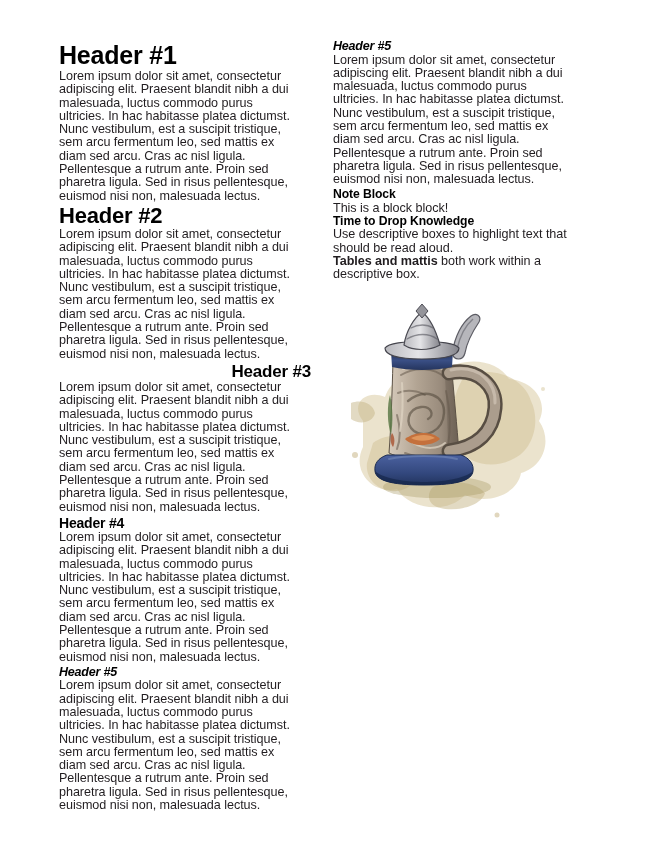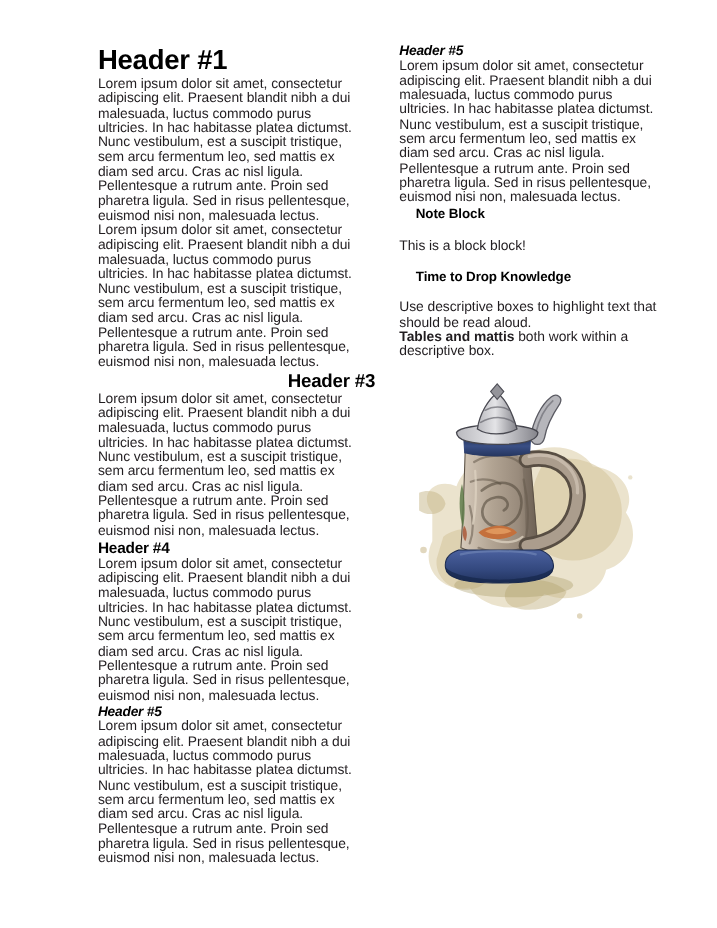--- a/index.html
+++ b/index.html
@@ -3,36 +3,36 @@
 <meta charset="utf-8">
 <style>
   html,body{margin:0;padding:0;}
   body{
     width:652px;height:844px;background:#ffffff;
     font-family:"Liberation Sans","DejaVu Sans",sans-serif;
     color:#211d20;overflow:hidden;
   }
   .page{display:flex;box-sizing:border-box;padding:40px 0 0 59px;}
   .col{display:block;}
-  .col-left{width:252px;margin-right:22px;margin-left:30px;}
+  .col-left{width:252px;margin-right:22px;}
   .col-right{width:271px;}
   p.body{
     font-size:12.6px;line-height:13.3px;margin:0;
     white-space:pre;letter-spacing:-0.05px;
   }
   h1,h2,h3,h4,h5{color:#000;margin:0;font-weight:bold;letter-spacing:-0.2px;}
   h1{font-size:25px;line-height:30px;}
   h2{font-size:22px;line-height:24px;margin-top:1px;}
   h3{font-size:17px;line-height:18px;margin-top:2px;text-align:right;}
   h4{font-size:14px;line-height:15px;margin-top:2px;}
   h5{font-size:12.5px;line-height:13.5px;margin-top:2px;font-style:italic;}
   .col-right h5.first{margin-top:0;}
   .note-title{
     font-size:12.2px;line-height:13.3px;font-weight:bold;color:#000;
-    margin:15px;letter-spacing:-0.1px;
+    margin:0;letter-spacing:-0.1px;
   }
   .note-title.spaced{margin-top:2px;}
   .b{font-weight:bold;}
   .stein{display:block;margin:21px 0 0 12px;}
 </style>
 </head>
 <body>
 
 <div class="page">
 
@@ -42,20 +42,21 @@
 adipiscing elit. Praesent blandit nibh a dui
 malesuada, luctus commodo purus
 ultricies. In hac habitasse platea dictumst.
 Nunc vestibulum, est a suscipit tristique,
 sem arcu fermentum leo, sed mattis ex
 diam sed arcu. Cras ac nisl ligula.
 Pellentesque a rutrum ante. Proin sed
 pharetra ligula. Sed in risus pellentesque,
 euismod nisi non, malesuada lectus.</p>
 
+    <h2>Header #2</h2>
     <p class="body">Lorem ipsum dolor sit amet, consectetur
 adipiscing elit. Praesent blandit nibh a dui
 malesuada, luctus commodo purus
 ultricies. In hac habitasse platea dictumst.
 Nunc vestibulum, est a suscipit tristique,
 sem arcu fermentum leo, sed mattis ex
 diam sed arcu. Cras ac nisl ligula.
 Pellentesque a rutrum ante. Proin sed
 pharetra ligula. Sed in risus pellentesque,
 euismod nisi non, malesuada lectus.</p>

